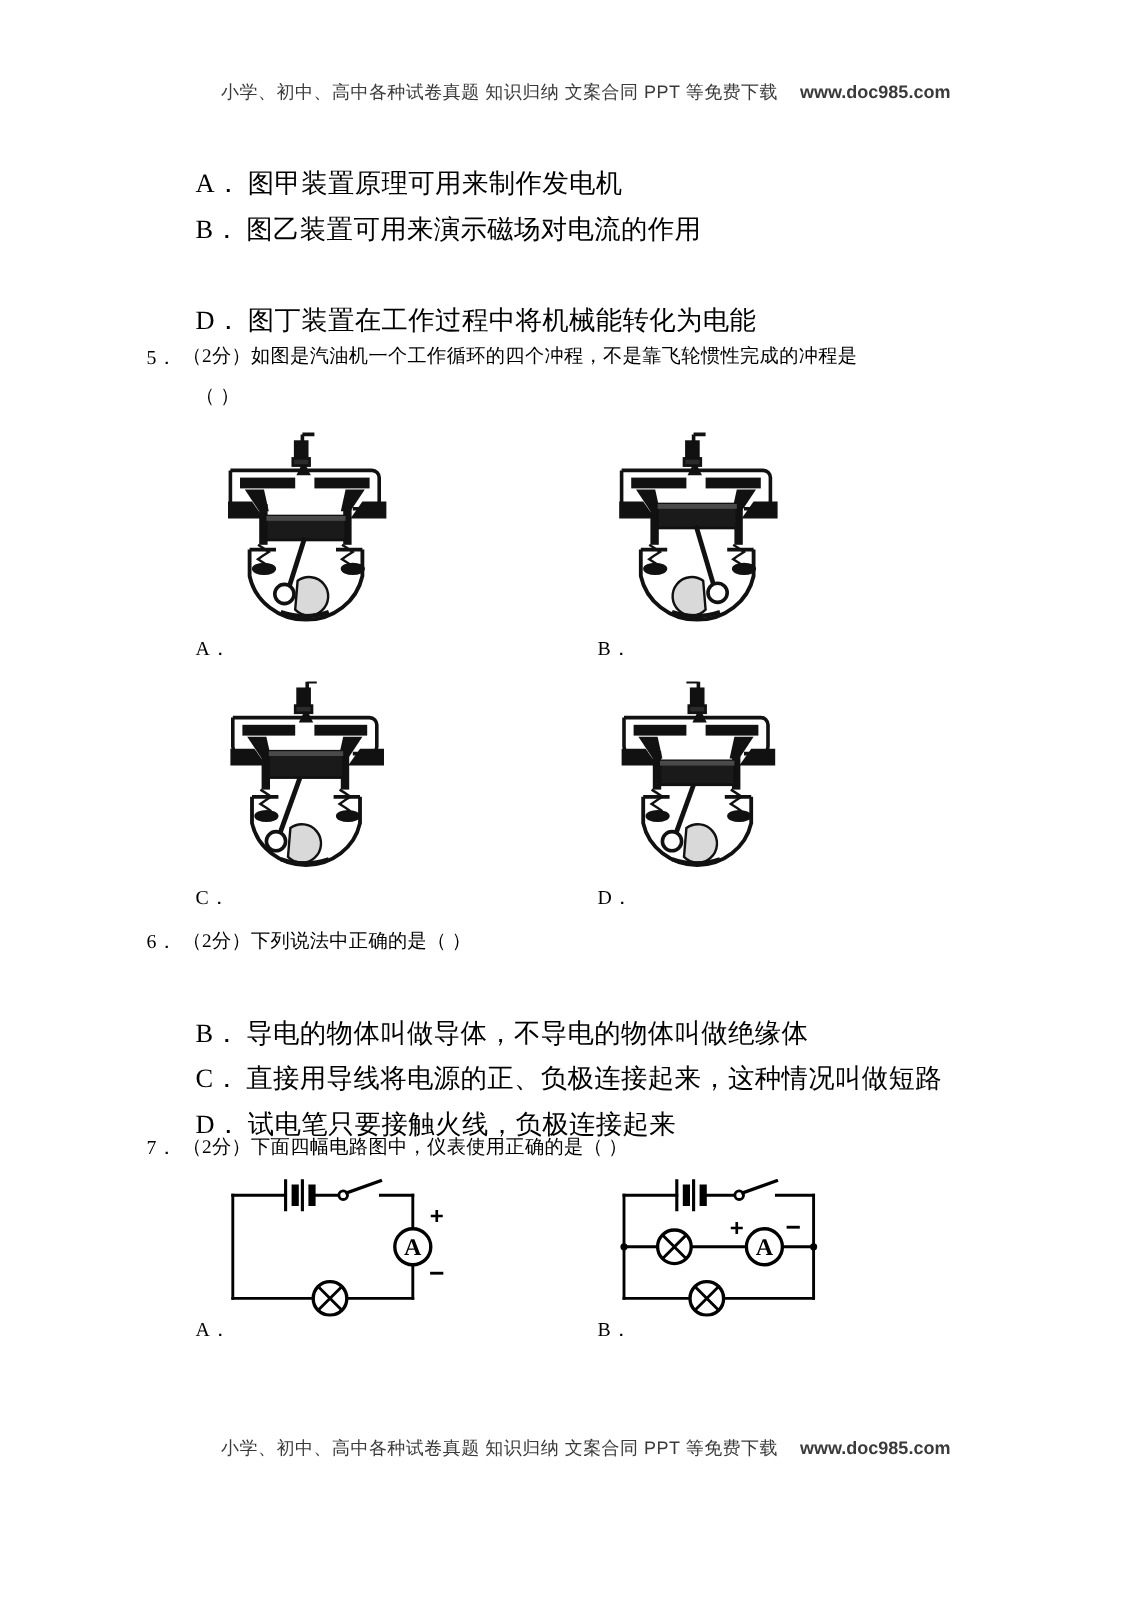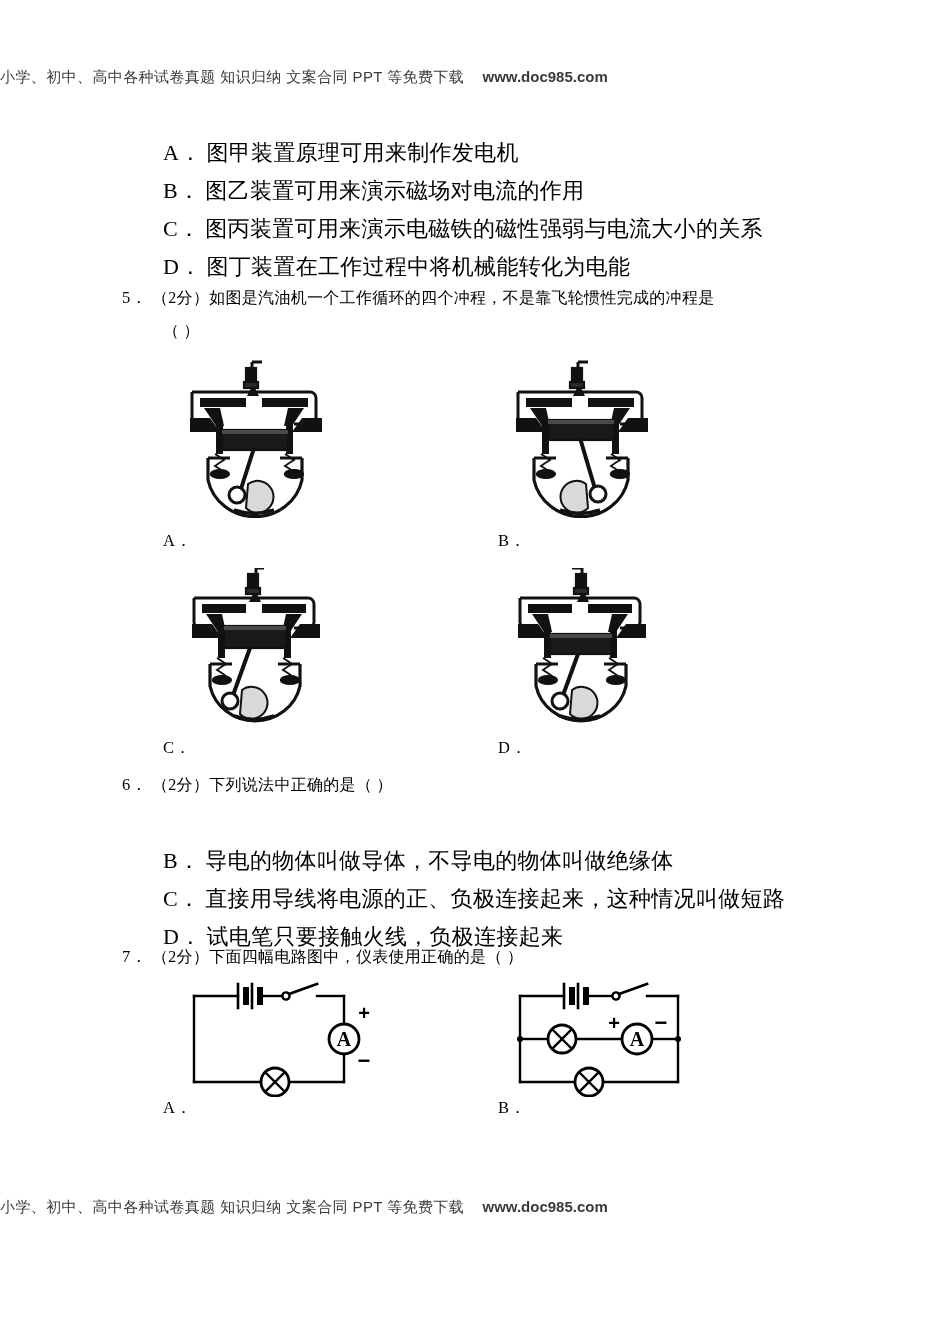--- a/index.html
+++ b/index.html
@@ -20,21 +20,21 @@
     left: 0; top: 0;
     width: 950px;
     height: 1344px;
   }
 
   
   .watermark {
     position: absolute;
     left: 0;
     width: 792px;
-    text-align: left;
+    text-align: right;
     font-family: "Liberation Sans", "DejaVu Sans", sans-serif;
     font-size: 15px;
     color: #3a3a3a;
     letter-spacing: 0.4px;
     white-space: nowrap;
   }
   .watermark .url {
     font-weight: bold;
     letter-spacing: 0;
   }
@@ -96,23 +96,20 @@
     <span>小学、初中、高中各种试卷真题 知识归纳 文案合同 PPT 等免费下载</span>
     <span>&nbsp;&nbsp;</span>
     <span class="url">www.doc985.com</span>
   </div>
 
   <div class="opt" style="top:143px;">
     <span class="mark">A．</span><span>图甲装置原理可用来制作发电机</span>
   </div>
   <div class="opt" style="top:181px;">
     <span class="mark">B．</span><span>图乙装置可用来演示磁场对电流的作用</span>
-  </div>
-  <div class="opt" style="top:219px;">
-    <span class="mark">C．</span><span>图丙装置可用来演示电磁铁的磁性强弱与电流大小的关系</span>
   </div>
   <div class="opt" style="top:257px;">
     <span class="mark">D．</span><span>图丁装置在工作过程中将机械能转化为电能</span>
   </div>
 
   <div class="q-num" style="left:122px; top:288px;">5．</div>
   <div class="q-line" style="left:152px; top:288px;">
     <span>（2分）</span><span>如图是汽油机一个工作循环的四个冲程，不是靠飞轮惯性完成的冲程是</span>
   </div>
   <div class="q-line" style="left:163px; top:321px;">（    ）</div>

